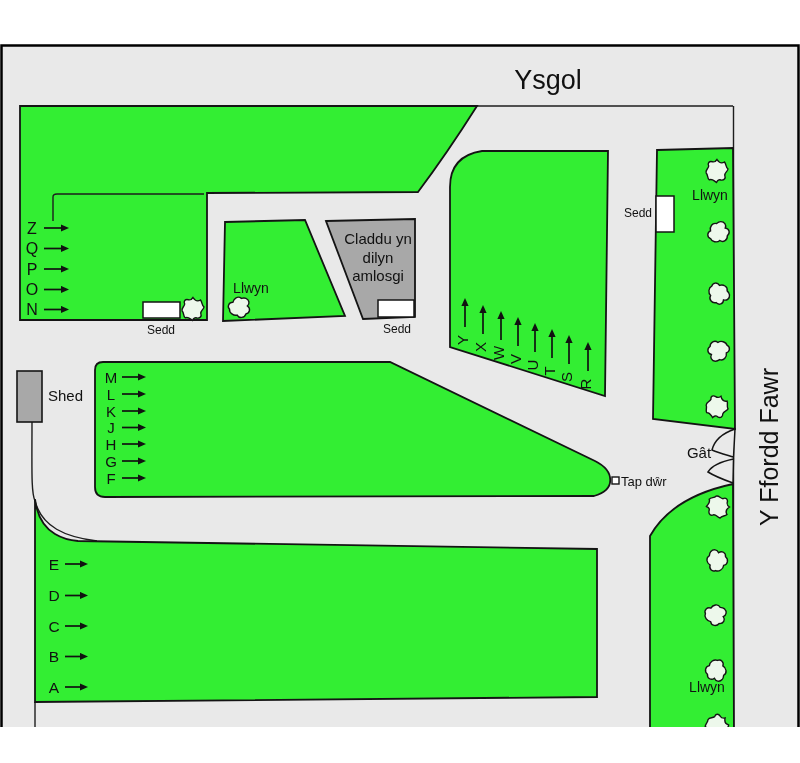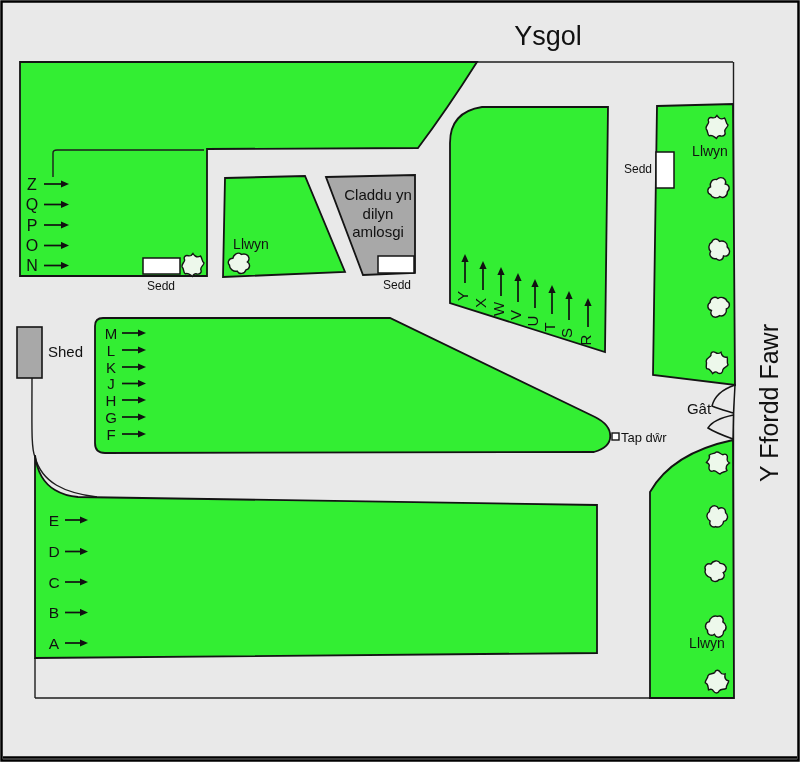--- a/index.html
+++ b/index.html
@@ -1,16 +1,16 @@
 <!DOCTYPE html>
 <html><head>
 <meta charset="utf-8">
 <style>
   html,body{margin:0;padding:0;background:#ffffff;}
-  #stage{width:800px;height:763px;position:relative;font-family:"Liberation Sans",sans-serif;}
+  #stage{width:800px;height:683px;position:relative;font-family:"Liberation Sans",sans-serif;margin-top:44px;}
   svg text{font-family:"Liberation Sans",sans-serif;fill:#111;}
   .grass-stroke{stroke:#141414;stroke-width:1.8;}
   .thin-line{stroke:#1d1d1d;stroke-width:1.4;fill:none;}
   .bush{stroke:#141414;stroke-width:1.4;}
   .seat{fill:#ffffff;stroke:#141414;stroke-width:1.5;}
   .arrow{stroke:#111;stroke-width:1.7;}
   .big-label{font-size:27px;}
   .road-label{font-size:25px;}
   .small-label{font-size:12px;}
   .mid-label{font-size:14px;}

